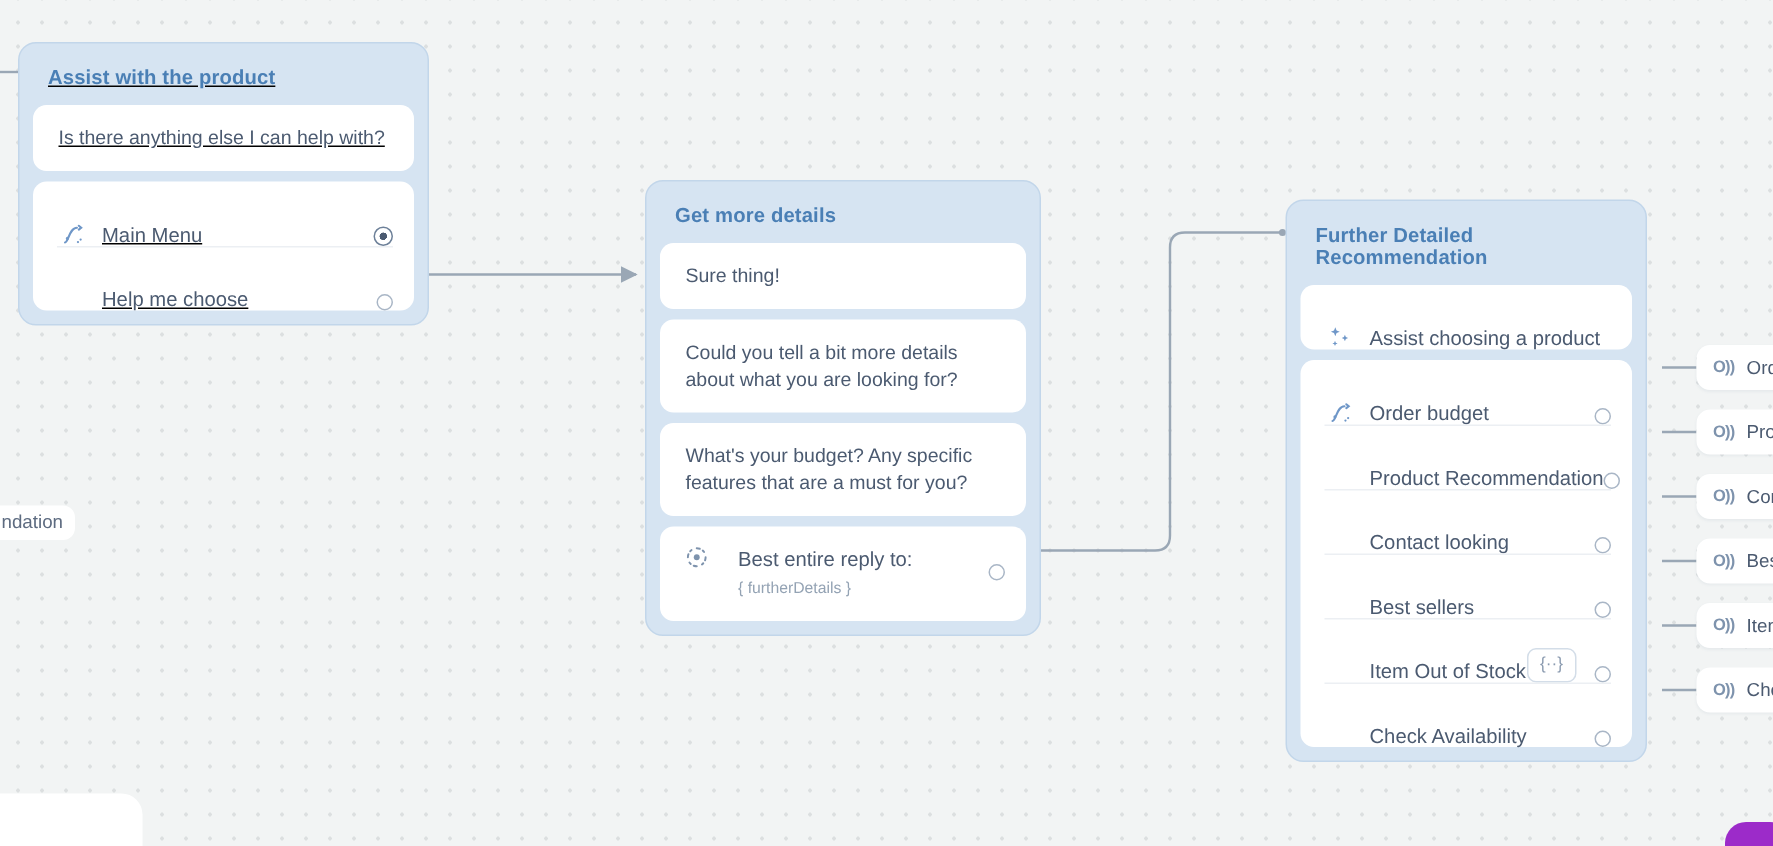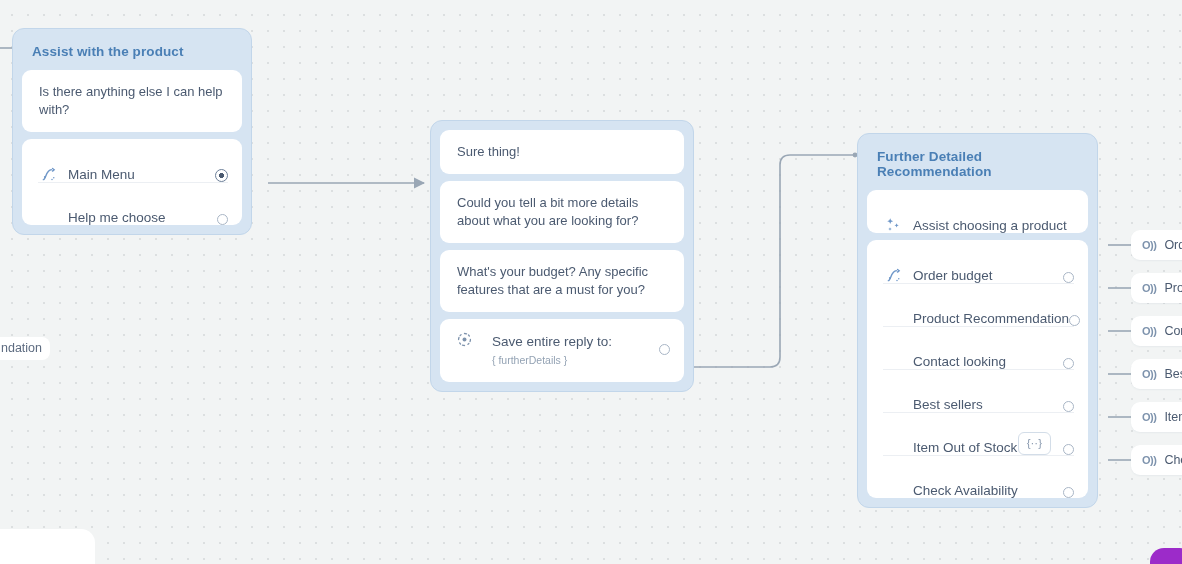--- a/index.html
+++ b/index.html
@@ -123,21 +123,21 @@
   }
 
   
   .save-block { padding: 13px 14px 14px 14px; display: flex; align-items: flex-start; }
   .save-texts { flex: 1 1 auto; margin-left: 8px; }
   .save-title { color: #4b5a70; font-size: 13.5px; line-height: 16px; }
   .save-var { color: #94a3b4; font-size: 10.5px; line-height: 15px; margin-top: 1px; }
   .save-port { margin-top: 12px; }
 
   
-  #card-assist   { left: 12px;  top: 28px;  width: 240px; }
+  #card-assist   { left: 12px;  top: 28px;  width: 274px; text-decoration: underline; }
   #card-details  { left: 430px; top: 120px; width: 264px; }
   #card-further  { left: 857px; top: 133px; width: 241px; }
 
   
   .mini-node {
     position: absolute;
     background: #ffffff;
     border-radius: 9px;
     height: 30px;
     display: flex;
@@ -250,20 +250,21 @@
 
       <div class="row">
         <span class="row-icon"></span>
         <span class="row-label">Help me choose</span>
         <span class="port"></span>
       </div>
     </div>
   </div>
 
   <div class="card" id="card-details">
+    <div class="card-title">Get more details</div>
 
     <div class="block">
       <div class="msg">Sure thing!</div>
     </div>
     <div class="block">
       <div class="msg">Could you tell a bit more details about what you are looking for?</div>
     </div>
     <div class="block">
       <div class="msg">What's your budget? Any specific features that are a must for you?</div>
     </div>
@@ -272,21 +273,21 @@
       <span class="row-icon">
         <svg width="15" height="15" viewBox="0 0 16 16" fill="none" stroke="#7e93ad" stroke-width="1.4" stroke-linecap="round">
           <path d="M8 1.6 a6.4 6.4 0 0 1 5.2 2.7" stroke-dasharray="2.2 2.4"></path>
           <path d="M14.3 8 a6.4 6.4 0 0 1 -2.6 5.1" stroke-dasharray="2.2 2.4"></path>
           <path d="M8 14.4 a6.4 6.4 0 0 1 -5.2 -2.7" stroke-dasharray="2.2 2.4"></path>
           <path d="M1.7 8 a6.4 6.4 0 0 1 2.6 -5.1" stroke-dasharray="2.2 2.4"></path>
           <circle cx="8" cy="8" r="2.1" fill="#7e93ad" stroke="none"></circle>
         </svg>
       </span>
       <span class="save-texts">
-        <span class="save-title">Save entire reply to:</span><br>
+        <span class="save-title">Best entire reply to:</span><br>
         <span class="save-var">{ furtherDetails }</span>
       </span>
       <span class="port save-port"></span>
     </div>
   </div>
 
   <div class="card" id="card-further">
     <div class="card-title">Further Detailed Recommendation</div>
 
     <div class="block">

